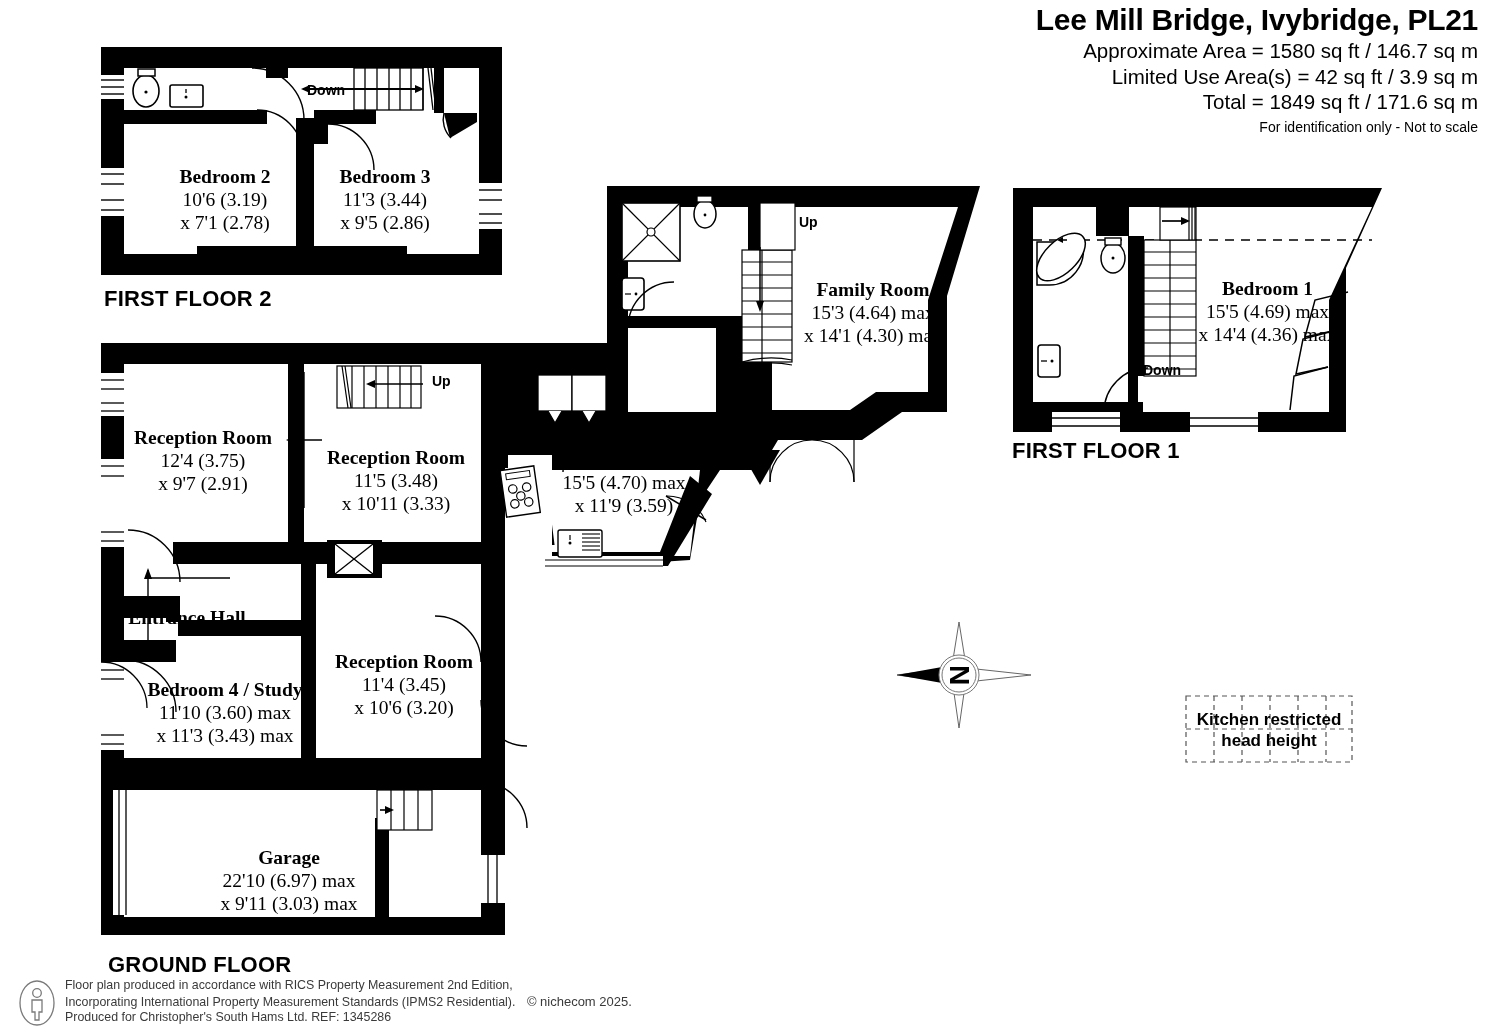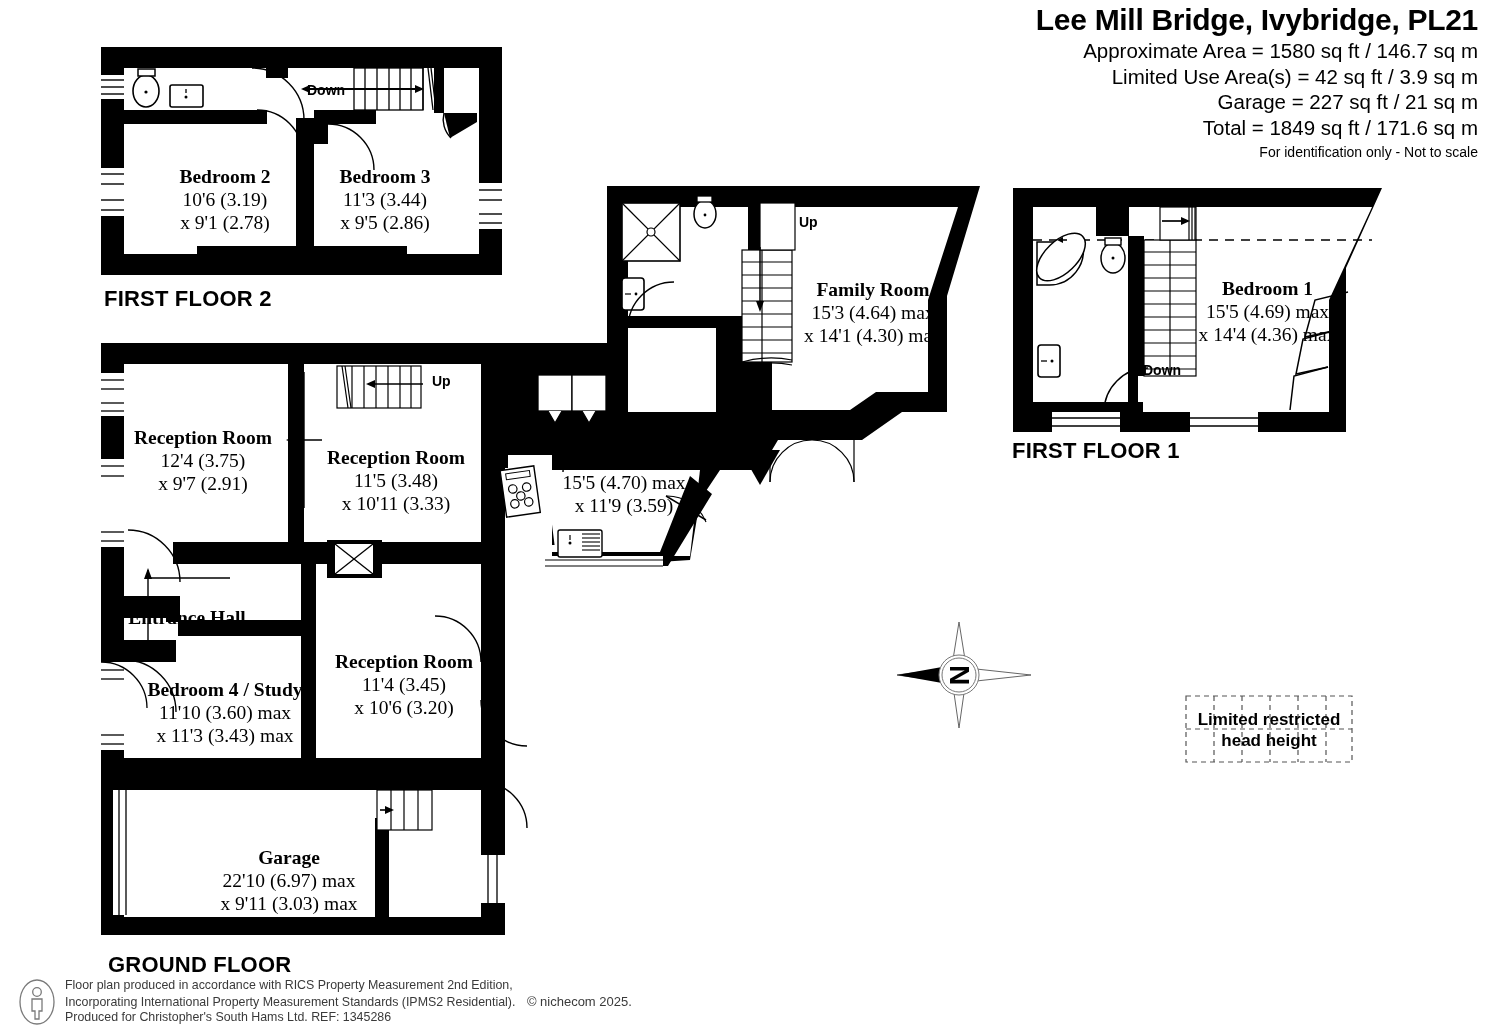--- a/index.html
+++ b/index.html
@@ -25,32 +25,31 @@
   
   #legendBox{position:absolute;left:1185px;top:695px;width:168px;height:68px;}
   #legendBox .hatch{position:absolute;left:0;top:0;width:100%;height:100%;}
   #legendBox .ltxt{position:absolute;left:0;top:14px;width:100%;text-align:center;
                    font-size:17px;font-weight:bold;line-height:21px;}
 
   
   #compass{position:absolute;left:895px;top:620px;width:140px;height:110px;}
 
   
-  #footer{position:absolute;left:18px;top:978px;display:flex;align-items:center;gap:9px;}
+  #footer{position:absolute;left:18px;top:978px;display:flex;align-items:flex-end;gap:9px;}
   #footer .ftext{font-size:12.4px;line-height:15.6px;color:#3a3a3a;}
   #footer .ftext .cc{font-size:13px;}
 </style>
 </head>
 <body>
 
 <div id="header">
   <div class="title">Lee Mill Bridge, Ivybridge, PL21</div>
   <div class="areaLine">Approximate Area = 1580 sq ft / 146.7 sq m</div>
   <div class="areaLine">Limited Use Area(s) = 42 sq ft / 3.9 sq m</div>
-  <div class="areaLine">Garage = 227 sq ft / 21 sq m</div>
   <div class="areaLine">Total = 1849 sq ft / 171.6 sq m</div>
   <div class="note">For identification only - Not to scale</div>
 </div>
 
 <svg id="planSvg" viewBox="0 0 1488 1032">
   <defs>
     <pattern id="dashBox" width="1" height="1"></pattern>
   </defs>
 
   <g>
@@ -383,21 +382,21 @@
     <polygon points="740,450 780,450 760,485" fill="#000"></polygon>
 
     <path d="M666,496 L706,520" fill="none" stroke="#000" stroke-width="1.5"></path>
     <path d="M666,496 A42,42 0 0 1 706,522" fill="none" stroke="#000" stroke-width="1.2"></path>
   </g>
 </svg>
 
 <div class="lbl" style="left:140px;top:165px;width:170px;">
   <div class="rn">Bedroom 2</div>
   <div class="dim">10'6 (3.19)</div>
-  <div class="dim">x 9'1 (2.78)</div>
+  <div class="dim">x 7'1 (2.78)</div>
 </div>
 
 <div class="lbl" style="left:300px;top:165px;width:170px;">
   <div class="rn">Bedroom 3</div>
   <div class="dim">11'3 (3.44)</div>
   <div class="dim">x 9'5 (2.86)</div>
 </div>
 
 <div class="lbl" style="left:1175px;top:277px;width:185px;">
   <div class="rn">Bedroom 1</div>
@@ -479,21 +478,21 @@
       <rect x="1" y="1" width="166" height="66"></rect>
       <line x1="29" y1="1" x2="29" y2="67"></line>
       <line x1="57" y1="1" x2="57" y2="67"></line>
       <line x1="85" y1="1" x2="85" y2="67"></line>
       <line x1="113" y1="1" x2="113" y2="67"></line>
       <line x1="141" y1="1" x2="141" y2="67"></line>
       <line x1="1" y1="34" x2="167" y2="34"></line>
     </g>
   </svg>
   <div class="ltxt">
-    <div>Limited restricted</div>
+    <div>Kitchen restricted</div>
     <div>head height</div>
   </div>
 </div>
 
 <div id="footer">
   <svg width="38" height="46" viewBox="0 0 38 46">
     <ellipse cx="19" cy="23" rx="17" ry="22" fill="none" stroke="#7a7a7a" stroke-width="1.3"></ellipse>
     <circle cx="19" cy="13" r="4.3" fill="none" stroke="#7a7a7a" stroke-width="1.3"></circle>
     <path d="M14,20 h10 v12 h-3 v8 h-4 v-8 h-3 Z" fill="none" stroke="#7a7a7a" stroke-width="1.3"></path>
   </svg>

